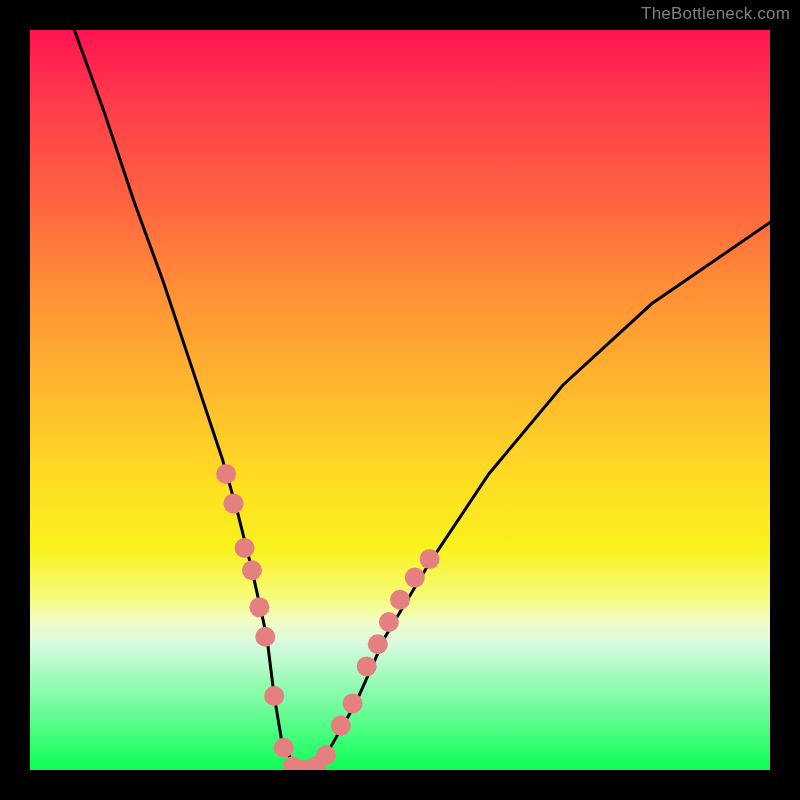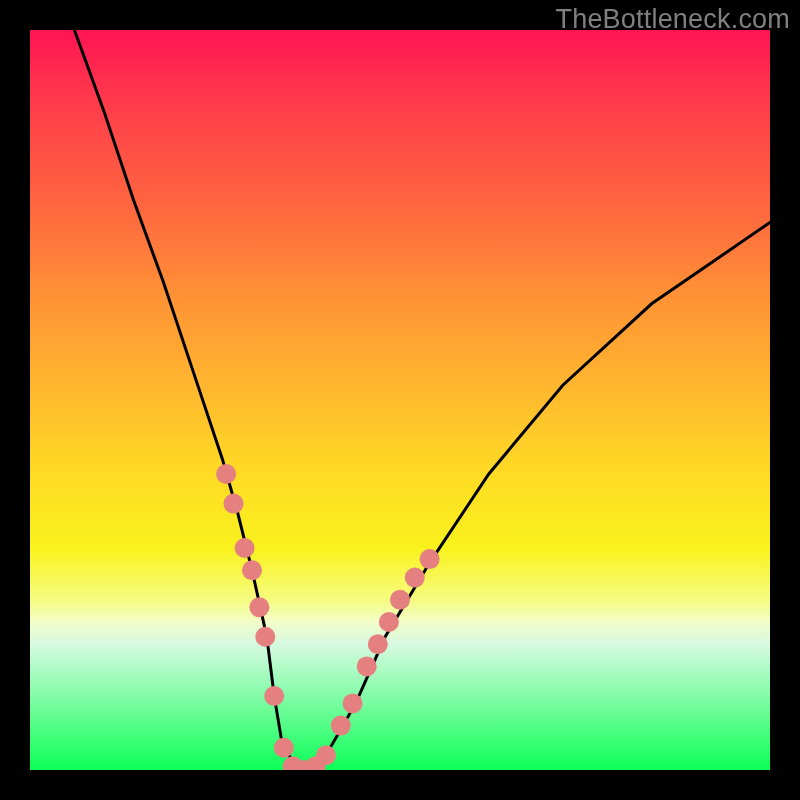--- a/index.html
+++ b/index.html
@@ -37,21 +37,21 @@
       #f2fcc8 80%,
       #d6fae0 83%,
       #0cff56 100%
     );
   }
   .watermark {
     position: absolute;
     top: 4px;
     right: 10px;
     color: #808080;
-    font-size: 27px;
+    font-size: 17px;
     font-weight: 500;
     letter-spacing: 0.2px;
     z-index: 5;
   }
   svg.curve {
     position: absolute;
     left: 0;
     top: 0;
     width: 740px;
     height: 740px;

